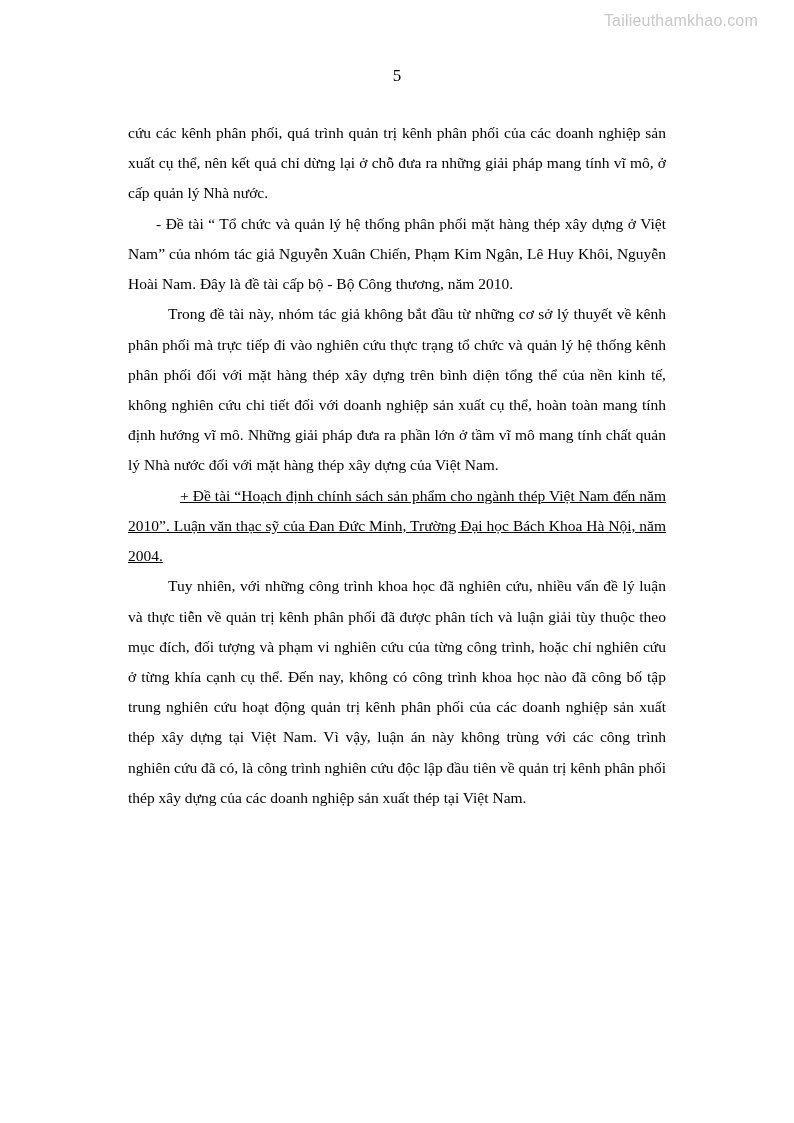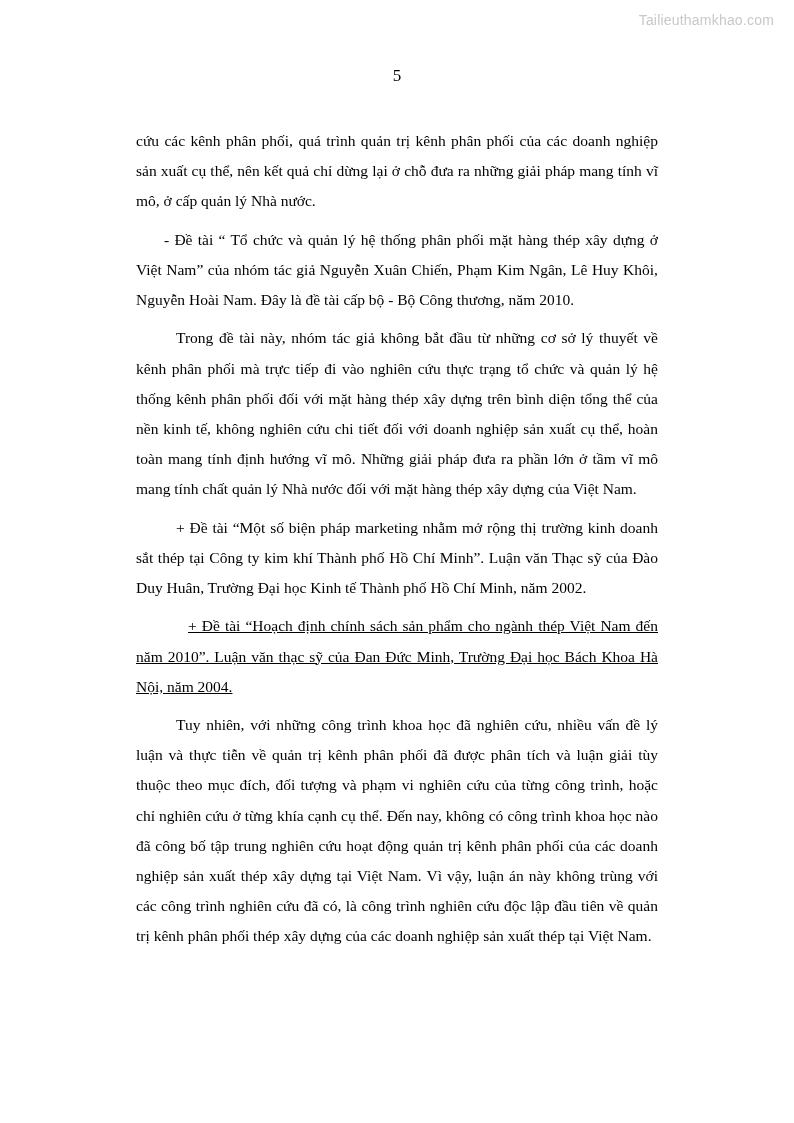--- a/index.html
+++ b/index.html
@@ -14,23 +14,23 @@
     position: relative;
     width: 794px;
     height: 1123px;
     background: #ffffff;
     box-sizing: border-box;
     overflow: hidden;
   }
   .watermark {
     position: absolute;
     top: 12px;
-    right: 20px;
+    right: 36px;
     font-family: "Liberation Sans", sans-serif;
-    font-size: 14px;
+    font-size: 16px;
     color: #c8c8c8;
     letter-spacing: 0.2px;
     user-select: none;
   }
   .page-number {
     position: absolute;
     top: 66px;
     left: 0;
     width: 100%;
     text-align: center;
@@ -42,21 +42,21 @@
     top: 118px;
     left: 128px;
     width: 538px;
     font-size: 15.5px;
     line-height: 1.95;
     color: #000000;
     text-align: justify;
     text-justify: inter-word;
   }
   .content p {
-    margin: 8px;
+    margin: 0;
     padding: 0;
   }
   .content p.indent {
     text-indent: 40px;
   }
   .content p.indent-small {
     text-indent: 28px;
   }
   .content p.indent-large {
     text-indent: 52px;
@@ -69,18 +69,17 @@
 <div class="page">
 
   <div class="watermark">Tailieuthamkhao.com</div>
 
   <div class="page-number">5</div>
 
   <div class="content">
     <p>cứu các kênh phân phối, quá trình quản trị kênh phân phối của các doanh nghiệp sản xuất cụ thể, nên kết quả chỉ dừng lại ở chỗ đưa ra những giải pháp mang tính vĩ mô, ở cấp quản lý Nhà nước.</p>
     <p class="indent-small">- Đề tài “ Tổ chức và quản lý hệ thống phân phối mặt hàng thép xây dựng ở Việt Nam” của nhóm tác giả Nguyễn Xuân Chiến, Phạm Kim Ngân, Lê Huy Khôi, Nguyễn Hoài Nam. Đây là đề tài cấp bộ -  Bộ Công thương, năm 2010.</p>
     <p class="indent">Trong đề tài này, nhóm tác giả không bắt đầu từ những cơ sở lý thuyết về kênh phân phối mà trực tiếp đi vào nghiên cứu thực trạng tổ chức và quản lý hệ thống kênh phân phối đối với mặt hàng thép xây dựng trên bình diện tổng thể của nền kinh tế, không nghiên cứu chi tiết đối với doanh nghiệp sản xuất cụ thể, hoàn toàn mang tính định hướng vĩ mô. Những giải pháp đưa ra phần lớn ở tầm vĩ mô mang tính chất quản lý Nhà nước đối với mặt hàng thép xây dựng của Việt Nam.</p>
-    <p class="indent">+ Đề tài “Một số biện pháp marketing nhằm mở rộng thị trường kinh doanh sắt thép tại Công ty kim khí Thành phố Hồ Chí Minh”. Luận văn Thạc sỹ của Đào Duy Huân, Trường Đại học Kinh tế Thành phố Hồ Chí Minh, năm 2002.</p>
     <p class="indent-large">+ Đề tài “Hoạch định chính sách sản phẩm cho ngành thép Việt Nam đến năm 2010”. Luận văn thạc sỹ của Đan Đức Minh, Trường Đại học Bách Khoa Hà Nội, năm 2004.</p>
     <p class="indent">Tuy nhiên, với những công trình khoa học đã nghiên cứu, nhiều vấn đề lý luận và thực tiễn về quản trị kênh phân phối đã được phân tích và luận giải tùy thuộc theo mục đích, đối tượng và phạm vi nghiên cứu của từng công trình, hoặc chỉ nghiên cứu ở từng khía cạnh cụ thể. Đến nay, không có công trình khoa học nào đã công bố tập trung nghiên cứu hoạt động quản trị kênh phân phối của các doanh nghiệp sản xuất thép xây dựng tại Việt Nam. Vì vậy, luận án này không trùng với các công trình nghiên cứu đã có, là công trình nghiên cứu độc lập đầu tiên về quản trị kênh phân phối thép xây dựng của các doanh nghiệp sản xuất thép tại Việt Nam.</p>
   </div>
 
 </div>
 
 </body></html>

